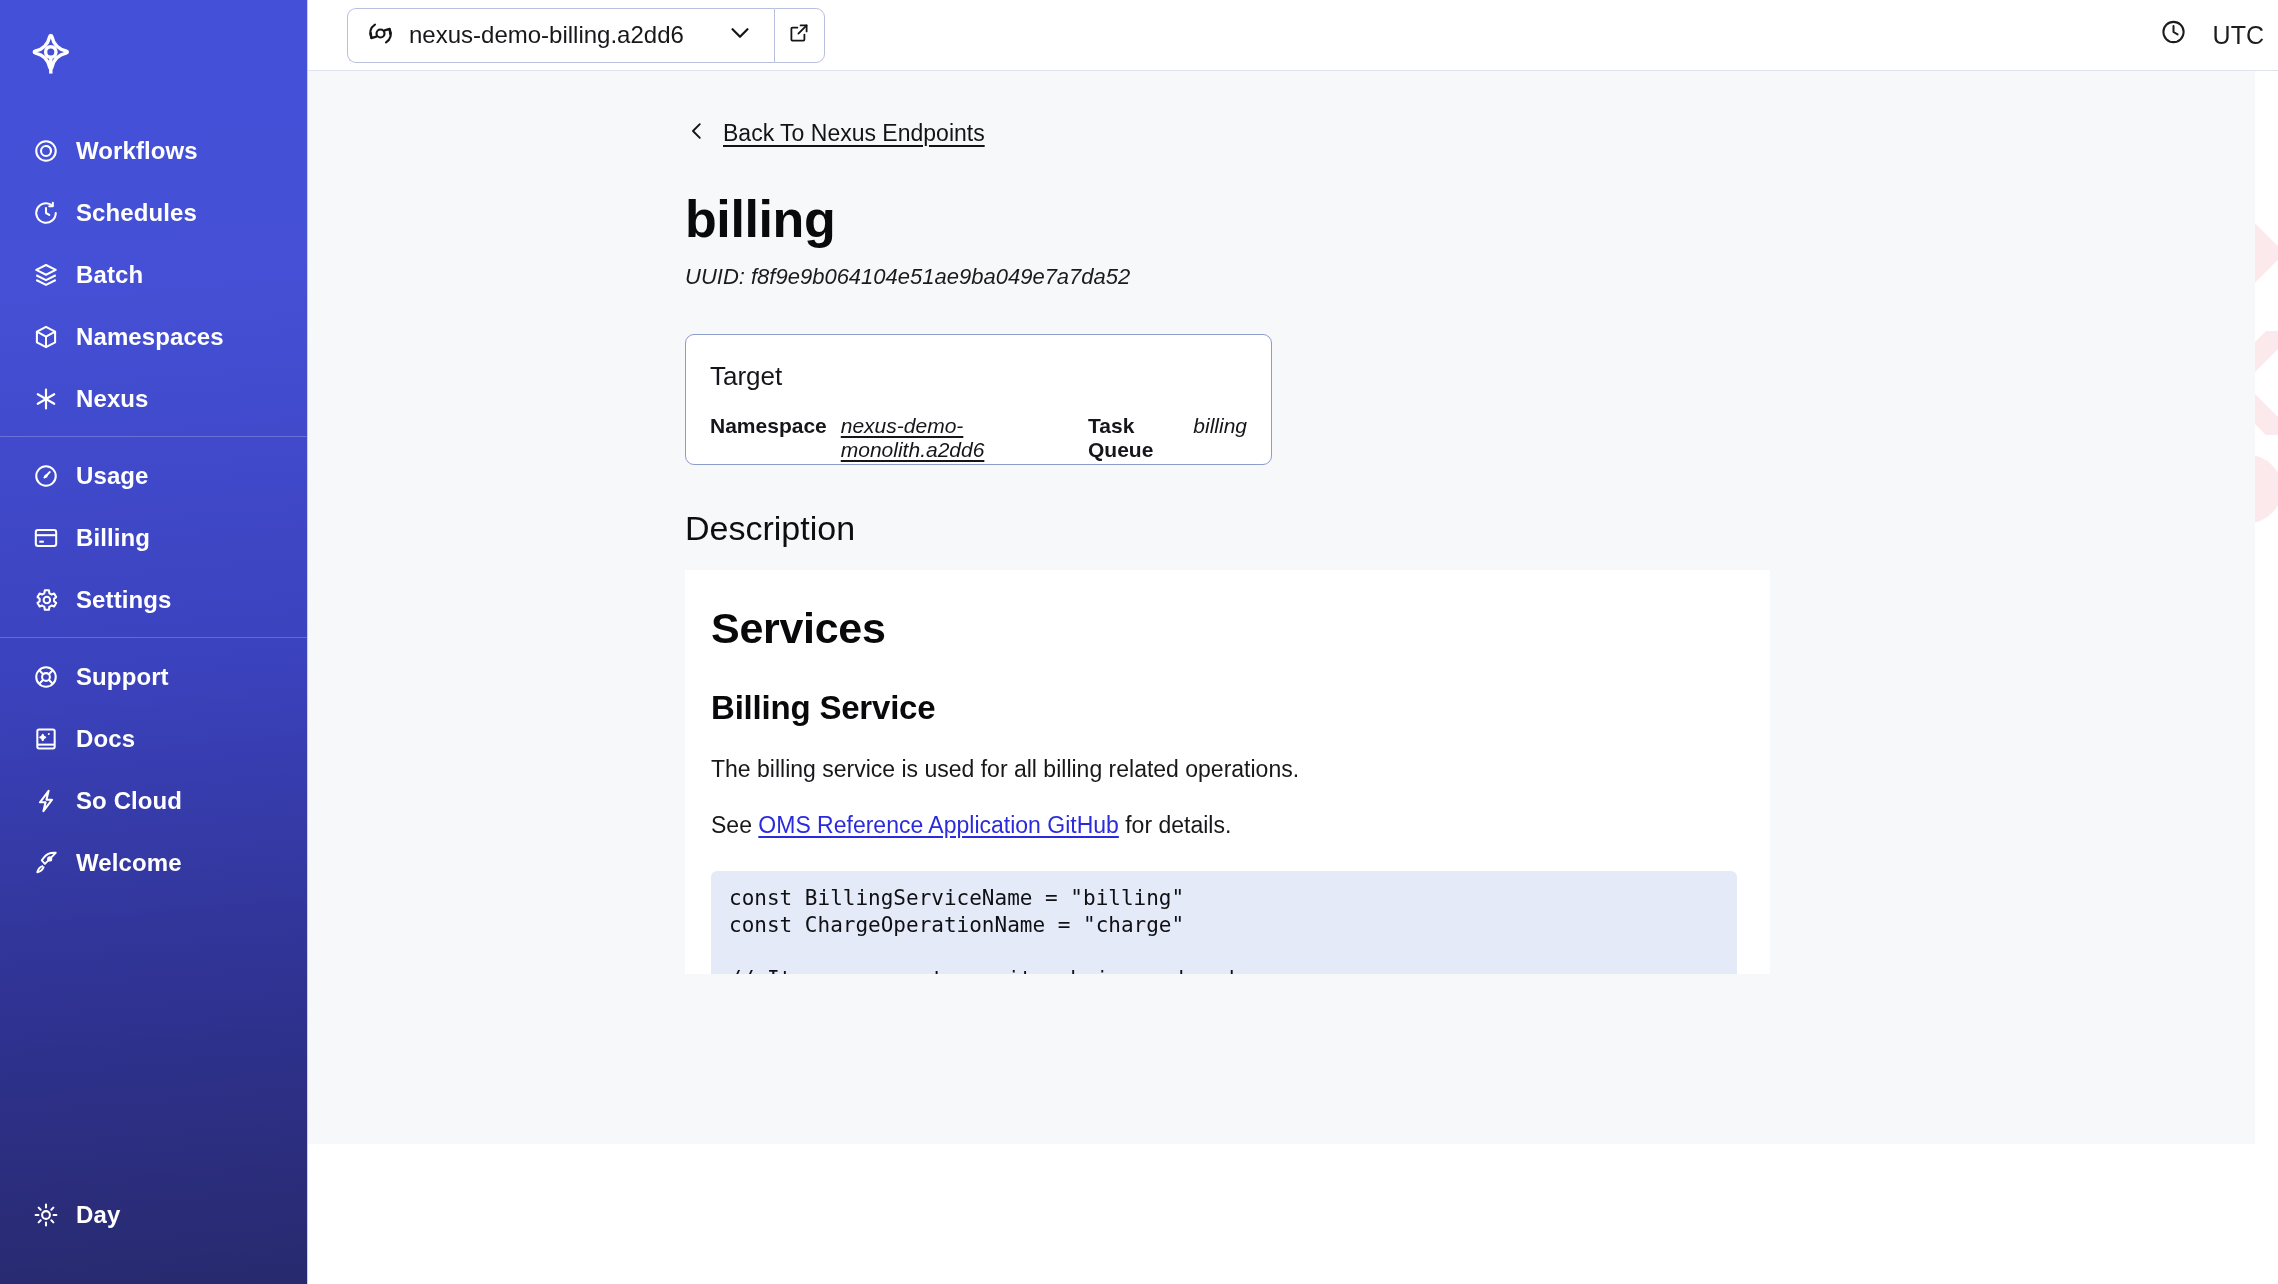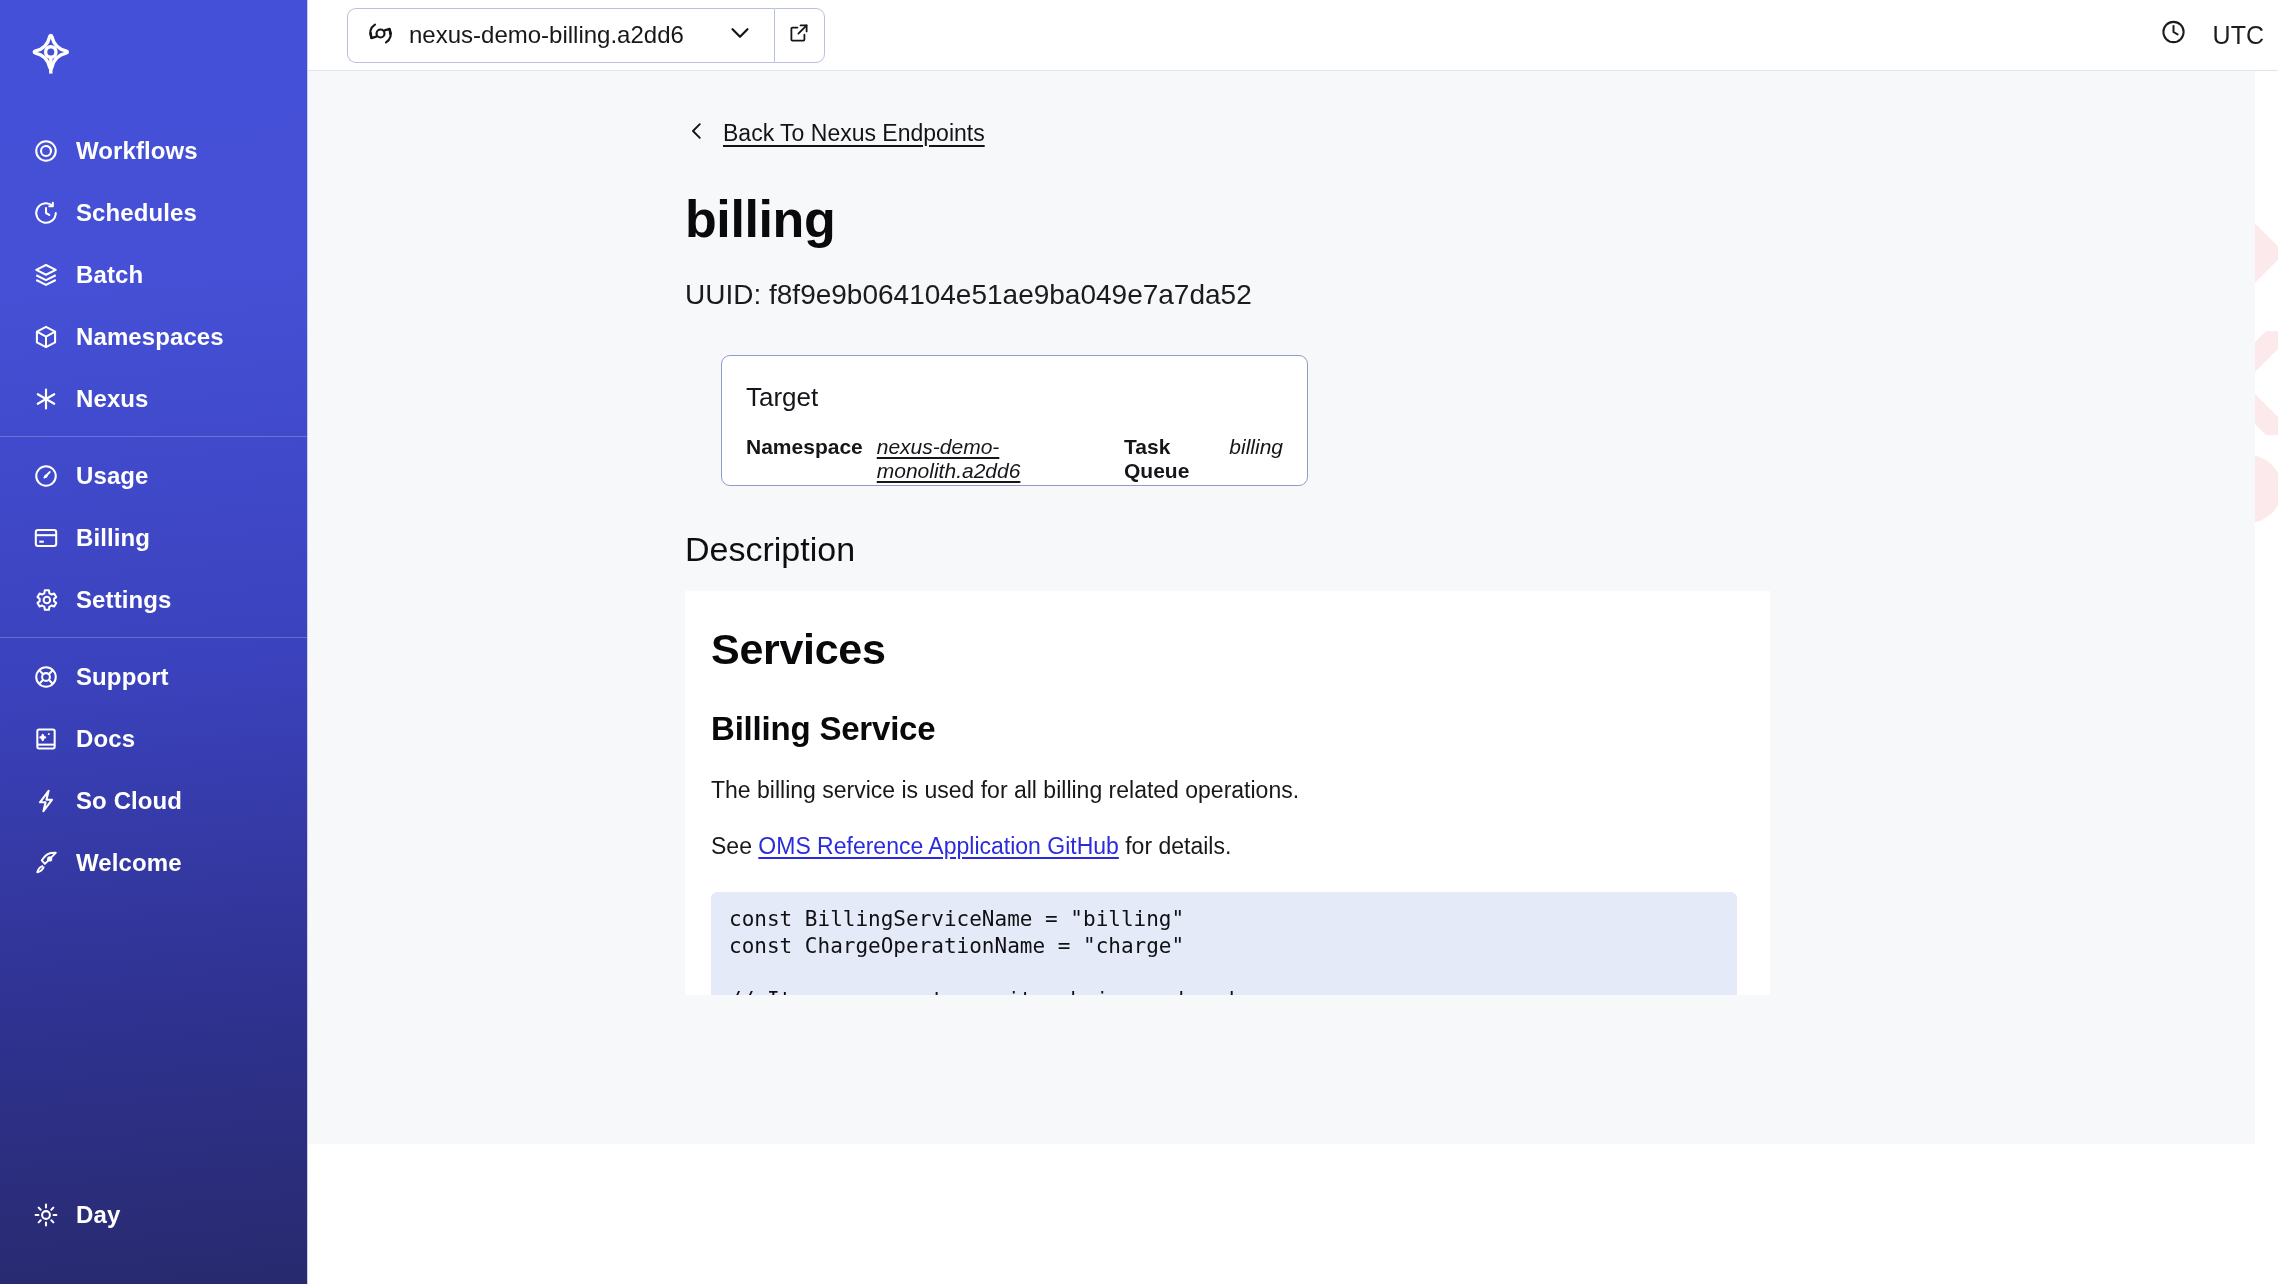--- a/index.html
+++ b/index.html
@@ -70,27 +70,26 @@
 
   
   .content { padding: 48px 0 0 377px; position: relative; height: calc(1284px - 71px); }
 
   .back-link { display: inline-flex; align-items: center; gap: 14px; cursor: pointer; }
   .back-link .txt {
     font-size: 23px; color: #141417; text-decoration: underline; text-underline-offset: 4px;
   }
 
   .page-title { font-size: 52px; font-weight: bold; color: #0a0a0c; margin-top: 42px; letter-spacing: -0.4px; }
-  .uuid { font-size: 28px; color: #1b1b1f; margin-top: 30px; }
+  .uuid { font-size: 22px; color: #1b1b1f; margin-top: 15px; font-style: italic; }
 
   .target-card {
     margin-top: 44px; width: 587px; height: 131px;
     background: #ffffff; border: 1px solid #8e9ccb; border-radius: 9px;
     padding: 26px 24px 0 24px;
-    margin-left: 36px;
   }
   .target-title { font-size: 26px; color: #15151a; }
   .target-row { display: flex; align-items: baseline; gap: 14px; margin-top: 22px; font-size: 21px; }
   .t-key { font-weight: bold; color: #15151a; }
   .t-val-link { font-style: italic; color: #15151a; text-decoration: underline; text-underline-offset: 3px; cursor: pointer; }
   .t-val { font-style: italic; color: #15151a; }
   .t-gap { width: 16px; }
 
   .desc-heading { font-size: 34px; font-weight: normal; color: #0e0e11; margin-top: 44px; }
 

